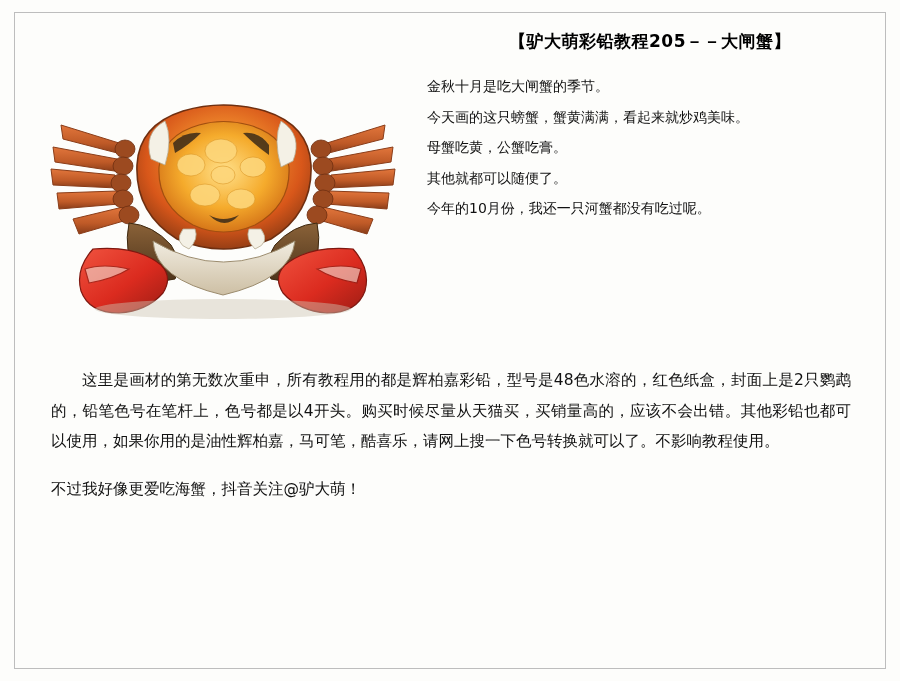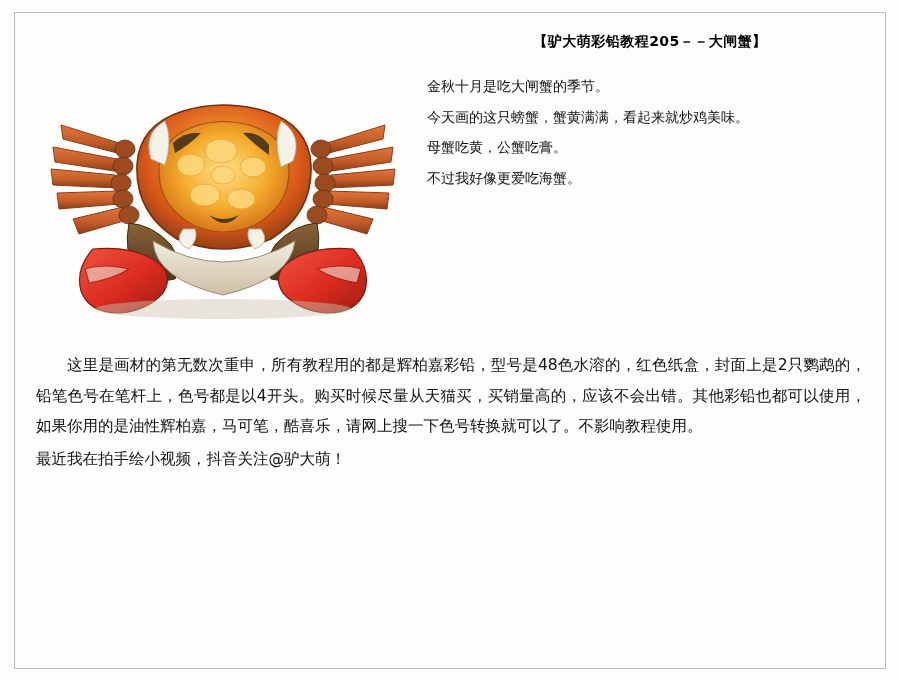--- a/index.html
+++ b/index.html
@@ -46,21 +46,21 @@
     top: 60px;
     width: 380px;
     height: 250px;
   }
 
   .title {
     position: absolute;
     left: 405px;
     top: 15px;
     width: 460px;
-    font-size: 14px;
+    font-size: 17px;
     font-weight: bold;
     color: #000;
     letter-spacing: 0.5px;
     text-align: center;
     line-height: 26px;
   }
 
   .intro {
     position: absolute;
     left: 412px;
@@ -79,21 +79,21 @@
     position: absolute;
     left: 34px;
     top: 348px;
     width: 834px;
     font-size: 15.5px;
     color: #111;
     line-height: 30.5px;
     text-align: justify;
   }
   .body-text p {
-    margin: 2px;
+    margin: 17px;
   }
   .indent {
     text-indent: 2em;
   }
 
   
   .crab-svg {
     display: block;
     width: 380px;
     height: 250px;
@@ -214,21 +214,22 @@
         <ellipse cx="190" cy="236" rx="128" ry="10" fill="#cfc6b4" opacity="0.45"></ellipse>
       </svg>
     </div>
 
     <div class="title">【驴大萌彩铅教程205－－大闸蟹】</div>
 
     <div class="intro">
       <div>金秋十月是吃大闸蟹的季节。</div>
       <div>今天画的这只螃蟹，蟹黄满满，看起来就炒鸡美味。</div>
       <div>母蟹吃黄，公蟹吃膏。</div>
-      <div>不过我好像更爱吃海蟹。</div>
+      <div>其他就都可以随便了。</div>
+      <div>今年的10月份，我还一只河蟹都没有吃过呢。</div>
     </div>
   </div>
 
   <div class="body-text">
     <p class="indent">这里是画材的第无数次重申，所有教程用的都是辉柏嘉彩铅，型号是48色水溶的，红色纸盒，封面上是2只鹦鹉的，铅笔色号在笔杆上，色号都是以4开头。购买时候尽量从天猫买，买销量高的，应该不会出错。其他彩铅也都可以使用，如果你用的是油性辉柏嘉，马可笔，酷喜乐，请网上搜一下色号转换就可以了。不影响教程使用。</p>
-    <p>最近我在拍手绘小视频，抖音关注@驴大萌！</p>
+    <p>不过我好像更爱吃海蟹，抖音关注@驴大萌！</p>
   </div>
 </div>
 
 </body></html>

